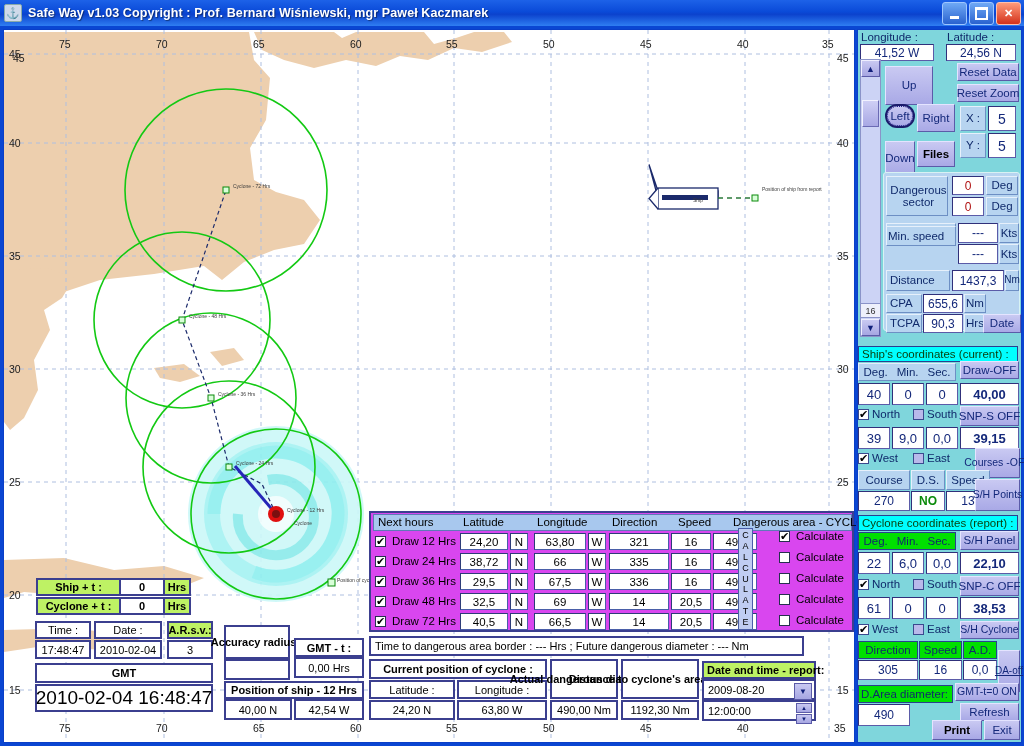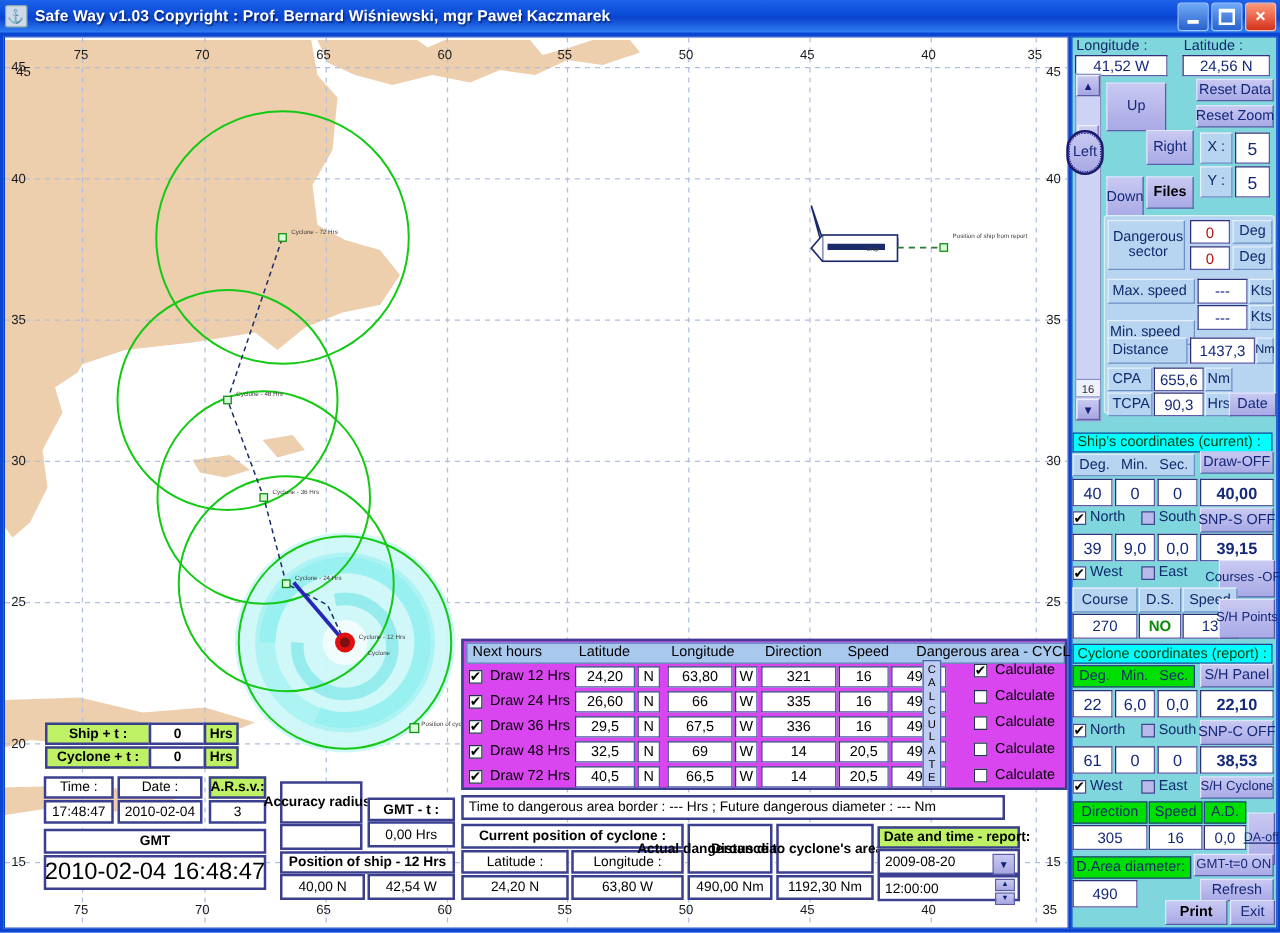--- a/index.html
+++ b/index.html
@@ -389,21 +389,21 @@
       <span class="inp" style="position:absolute;left:161px;top:0;width:52px;">63,80</span>
       <span class="inp" style="position:absolute;left:215px;top:0;width:18px;">W</span>
       <span class="inp" style="position:absolute;left:236px;top:0;width:60px;">321</span>
       <span class="inp" style="position:absolute;left:298px;top:0;width:40px;">16</span>
       <span class="inp" style="position:absolute;left:340px;top:0;width:44px;">490</span>
     </div>
 
     <div class="row" style="top:40px;">
       <span class="cb" style="position:absolute;left:2px;top:3px;">✔</span>
       <span class="rowlbl" style="position:absolute;left:19px;top:2px;">Draw 24 Hrs</span>
-      <span class="inp" style="position:absolute;left:87px;top:0;width:48px;">26,60</span>
+      <span class="inp" style="position:absolute;left:87px;top:0;width:48px;">38,72</span>
       <span class="inp" style="position:absolute;left:137px;top:0;width:18px;">N</span>
       <span class="inp" style="position:absolute;left:161px;top:0;width:52px;">66</span>
       <span class="inp" style="position:absolute;left:215px;top:0;width:18px;">W</span>
       <span class="inp" style="position:absolute;left:236px;top:0;width:60px;">335</span>
       <span class="inp" style="position:absolute;left:298px;top:0;width:40px;">16</span>
       <span class="inp" style="position:absolute;left:340px;top:0;width:44px;">490</span>
     </div>
 
     <div class="row" style="top:60px;">
       <span class="cb" style="position:absolute;left:2px;top:3px;">✔</span>
@@ -483,21 +483,21 @@
   <div class="fld" style="position:absolute;left:946px;top:44px;width:70px;height:17px;">24,56 N</div>
 
   <div class="sbar">
     <div class="sarrow" style="top:0;">▲</div>
     <div class="sthumb"></div>
     <div class="sarrow" style="top:259px;">▼</div>
   </div>
   <div class="svalue">16</div>
 
   <div class="btn" style="position:absolute;left:885px;top:66px;width:48px;height:39px;">Up</div>
-  <div class="btn focus" style="position:absolute;left:853px;top:104px;width:30px;height:36px;border-radius:15px;">Left</div>
+  <div class="btn focus" style="position:absolute;left:885px;top:104px;width:30px;height:24px;border-radius:15px;">Left</div>
   <div class="btn" style="position:absolute;left:917px;top:104px;width:38px;height:28px;">Right</div>
   <div class="btn" style="position:absolute;left:885px;top:141px;width:30px;height:34px;">Down</div>
   <div class="btn bold" style="position:absolute;left:917px;top:141px;width:38px;height:26px;">Files</div>
 
   <div class="btn" style="position:absolute;left:957px;top:63px;width:62px;height:18px;">Reset Data</div>
   <div class="btn" style="position:absolute;left:957px;top:84px;width:62px;height:18px;">Reset Zoom</div>
   <div class="box" style="position:absolute;left:960px;top:106px;width:26px;height:25px;">X :</div>
   <div class="fld" style="position:absolute;left:988px;top:106px;width:28px;height:25px;font-size:14px;">5</div>
   <div class="box" style="position:absolute;left:960px;top:133px;width:26px;height:25px;">Y :</div>
   <div class="fld" style="position:absolute;left:988px;top:133px;width:28px;height:25px;font-size:14px;">5</div>
@@ -506,21 +506,21 @@
 
   <div class="box" style="position:absolute;left:886px;top:176px;width:62px;height:40px;flex-direction:column;align-items:flex-start;padding-left:3px;justify-content:center;">Dangerous sector</div>
   <div class="fld red" style="position:absolute;left:952px;top:176px;width:32px;height:19px;">0</div>
   <div class="box" style="position:absolute;left:986px;top:176px;width:32px;height:19px;">Deg</div>
   <div class="fld red" style="position:absolute;left:952px;top:197px;width:32px;height:19px;">0</div>
   <div class="box" style="position:absolute;left:986px;top:197px;width:32px;height:19px;">Deg</div>
 
   <div class="box" style="position:absolute;left:886px;top:223px;width:70px;height:20px;justify-content:flex-start;padding-left:3px;">Max. speed</div>
   <div class="fld" style="position:absolute;left:958px;top:223px;width:40px;height:20px;">---</div>
   <div class="box" style="position:absolute;left:999px;top:223px;width:20px;height:20px;">Kts</div>
-  <div class="box" style="position:absolute;left:886px;top:256px;width:70px;height:20px;justify-content:flex-start;padding-left:1px;">Min. speed</div>
+  <div class="box" style="position:absolute;left:886px;top:226px;width:70px;height:20px;justify-content:flex-start;padding-left:1px;">Min. speed</div>
   <div class="fld" style="position:absolute;left:958px;top:244px;width:40px;height:20px;">---</div>
   <div class="box" style="position:absolute;left:999px;top:244px;width:20px;height:20px;">Kts</div>
 
   <div class="box" style="position:absolute;left:886px;top:270px;width:64px;height:21px;justify-content:flex-start;padding-left:3px;">Distance</div>
   <div class="fld" style="position:absolute;left:952px;top:270px;width:52px;height:21px;">1437,3</div>
   <div class="box" style="position:absolute;left:1005px;top:270px;width:14px;height:21px;font-size:10px;">Nm</div>
 
   <div class="box" style="position:absolute;left:886px;top:294px;width:36px;height:19px;justify-content:flex-start;padding-left:3px;">CPA</div>
   <div class="fld" style="position:absolute;left:923px;top:294px;width:40px;height:19px;">655,6</div>
   <div class="box" style="position:absolute;left:964px;top:294px;width:22px;height:19px;">Nm</div>

